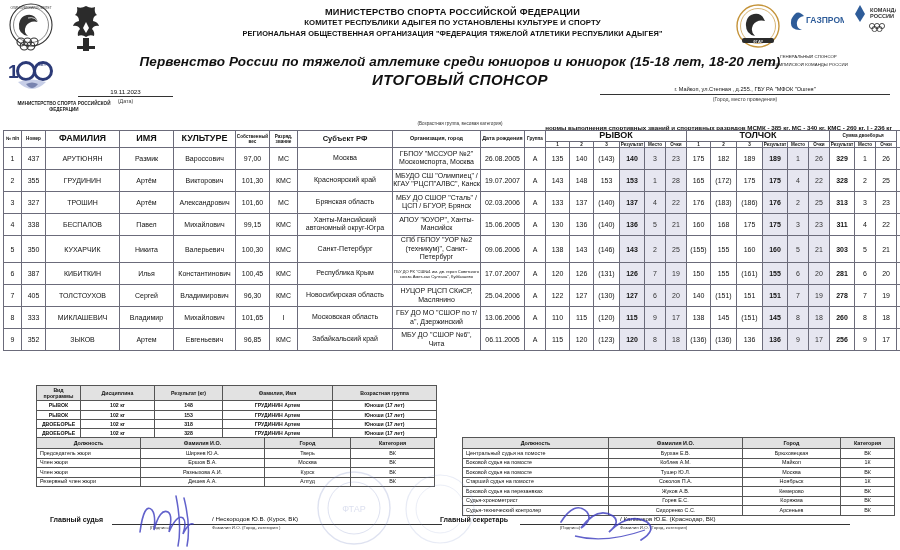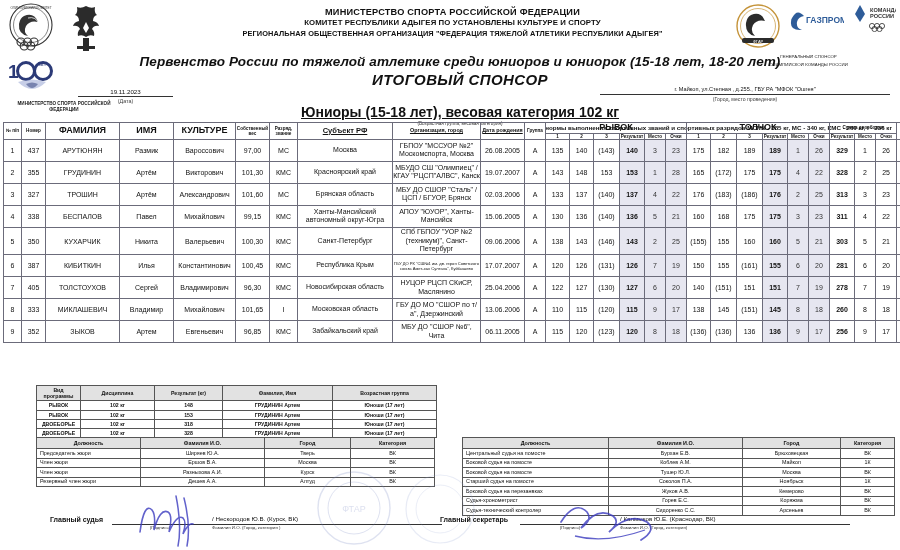--- a/index.html
+++ b/index.html
@@ -54,26 +54,26 @@
   .norms { position:absolute; right:8px; top:124px; font-size:6.2px; font-weight:bold; }
 
   .logo-cap { font-size:4.6px; text-align:center; line-height:1.25; color:#222; font-weight:bold; margin-top:1px; }
   .logo-cap2 { font-size:4.4px; text-align:center; line-height:1.25; color:#222; margin-top:2px; }
 
   
   table.proto { border-collapse:collapse; table-layout:fixed; }
   table.proto th, table.proto td {
     border:0.8px solid #6b6b7a; padding:0; text-align:center; vertical-align:middle;
   }
-  .main-wrap { position:absolute; left:3px; top:122px; width:894px; }
+  .main-wrap { position:absolute; left:3px; top:130px; width:894px; }
   table.proto { width:894px; }
   table.proto th { font-size:7px; font-weight:bold; line-height:1.1; }
   table.proto th.big { font-size:9px; }
   table.proto th.tiny { font-size:4.6px; font-weight:bold; }
-  table.proto th.sm { font-size:5.4px; font-weight:bold;text-decoration:underline; }
+  table.proto th.sm { font-size:5.4px; font-weight:bold; }
   table.proto td { font-size:7px; height:22px; }
   td.name { font-size:7.2px; text-align:left; padding-left:3px; }
   td.left { text-align:left; padding-left:3px; font-size:6px; }
   td.org { font-size:5px; line-height:1.25; padding:1px; }
   td.org.xs { font-size:4.1px; }
   td.subj { font-size:6.2px; line-height:1.2; }
   td.dt { font-size:6px; }
   td.res { font-weight:bold; background:#e6e6f0; }
   td.shade { background:#e6e6f0; color:#333; }
   td.total { font-weight:bold; }
@@ -193,21 +193,20 @@
       <div class="date-val">19.11.2023</div>
       <div class="date-cap">(Дата)</div>
     </div>
 
     <div class="place-block">
       <div class="place-val">г. Майкоп, ул.Степная , д.255., ГБУ РА "МФОК "Ошгея"</div>
       <div class="place-cap">(Город, место проведения)</div>
     </div>
   </div>
 
-  <div class="cat-title">Юниоры (15-18 лет), весовая категория 102 кг</div>
   <div class="cat-cap">(Возрастная группа, весовая категория)</div>
   <div class="norms">нормы выполнения спортивных званий и спортивных разрядов  МСМК - 385 кг, МС - 340 кг, КМС - 260 кг, I - 236 кг</div>
 
   <div class="main-wrap">
     <table class="proto">
       <colgroup>
         <col style="width:18px">
           <col style="width:24px">
           <col style="width:74px">
           <col style="width:54px">

